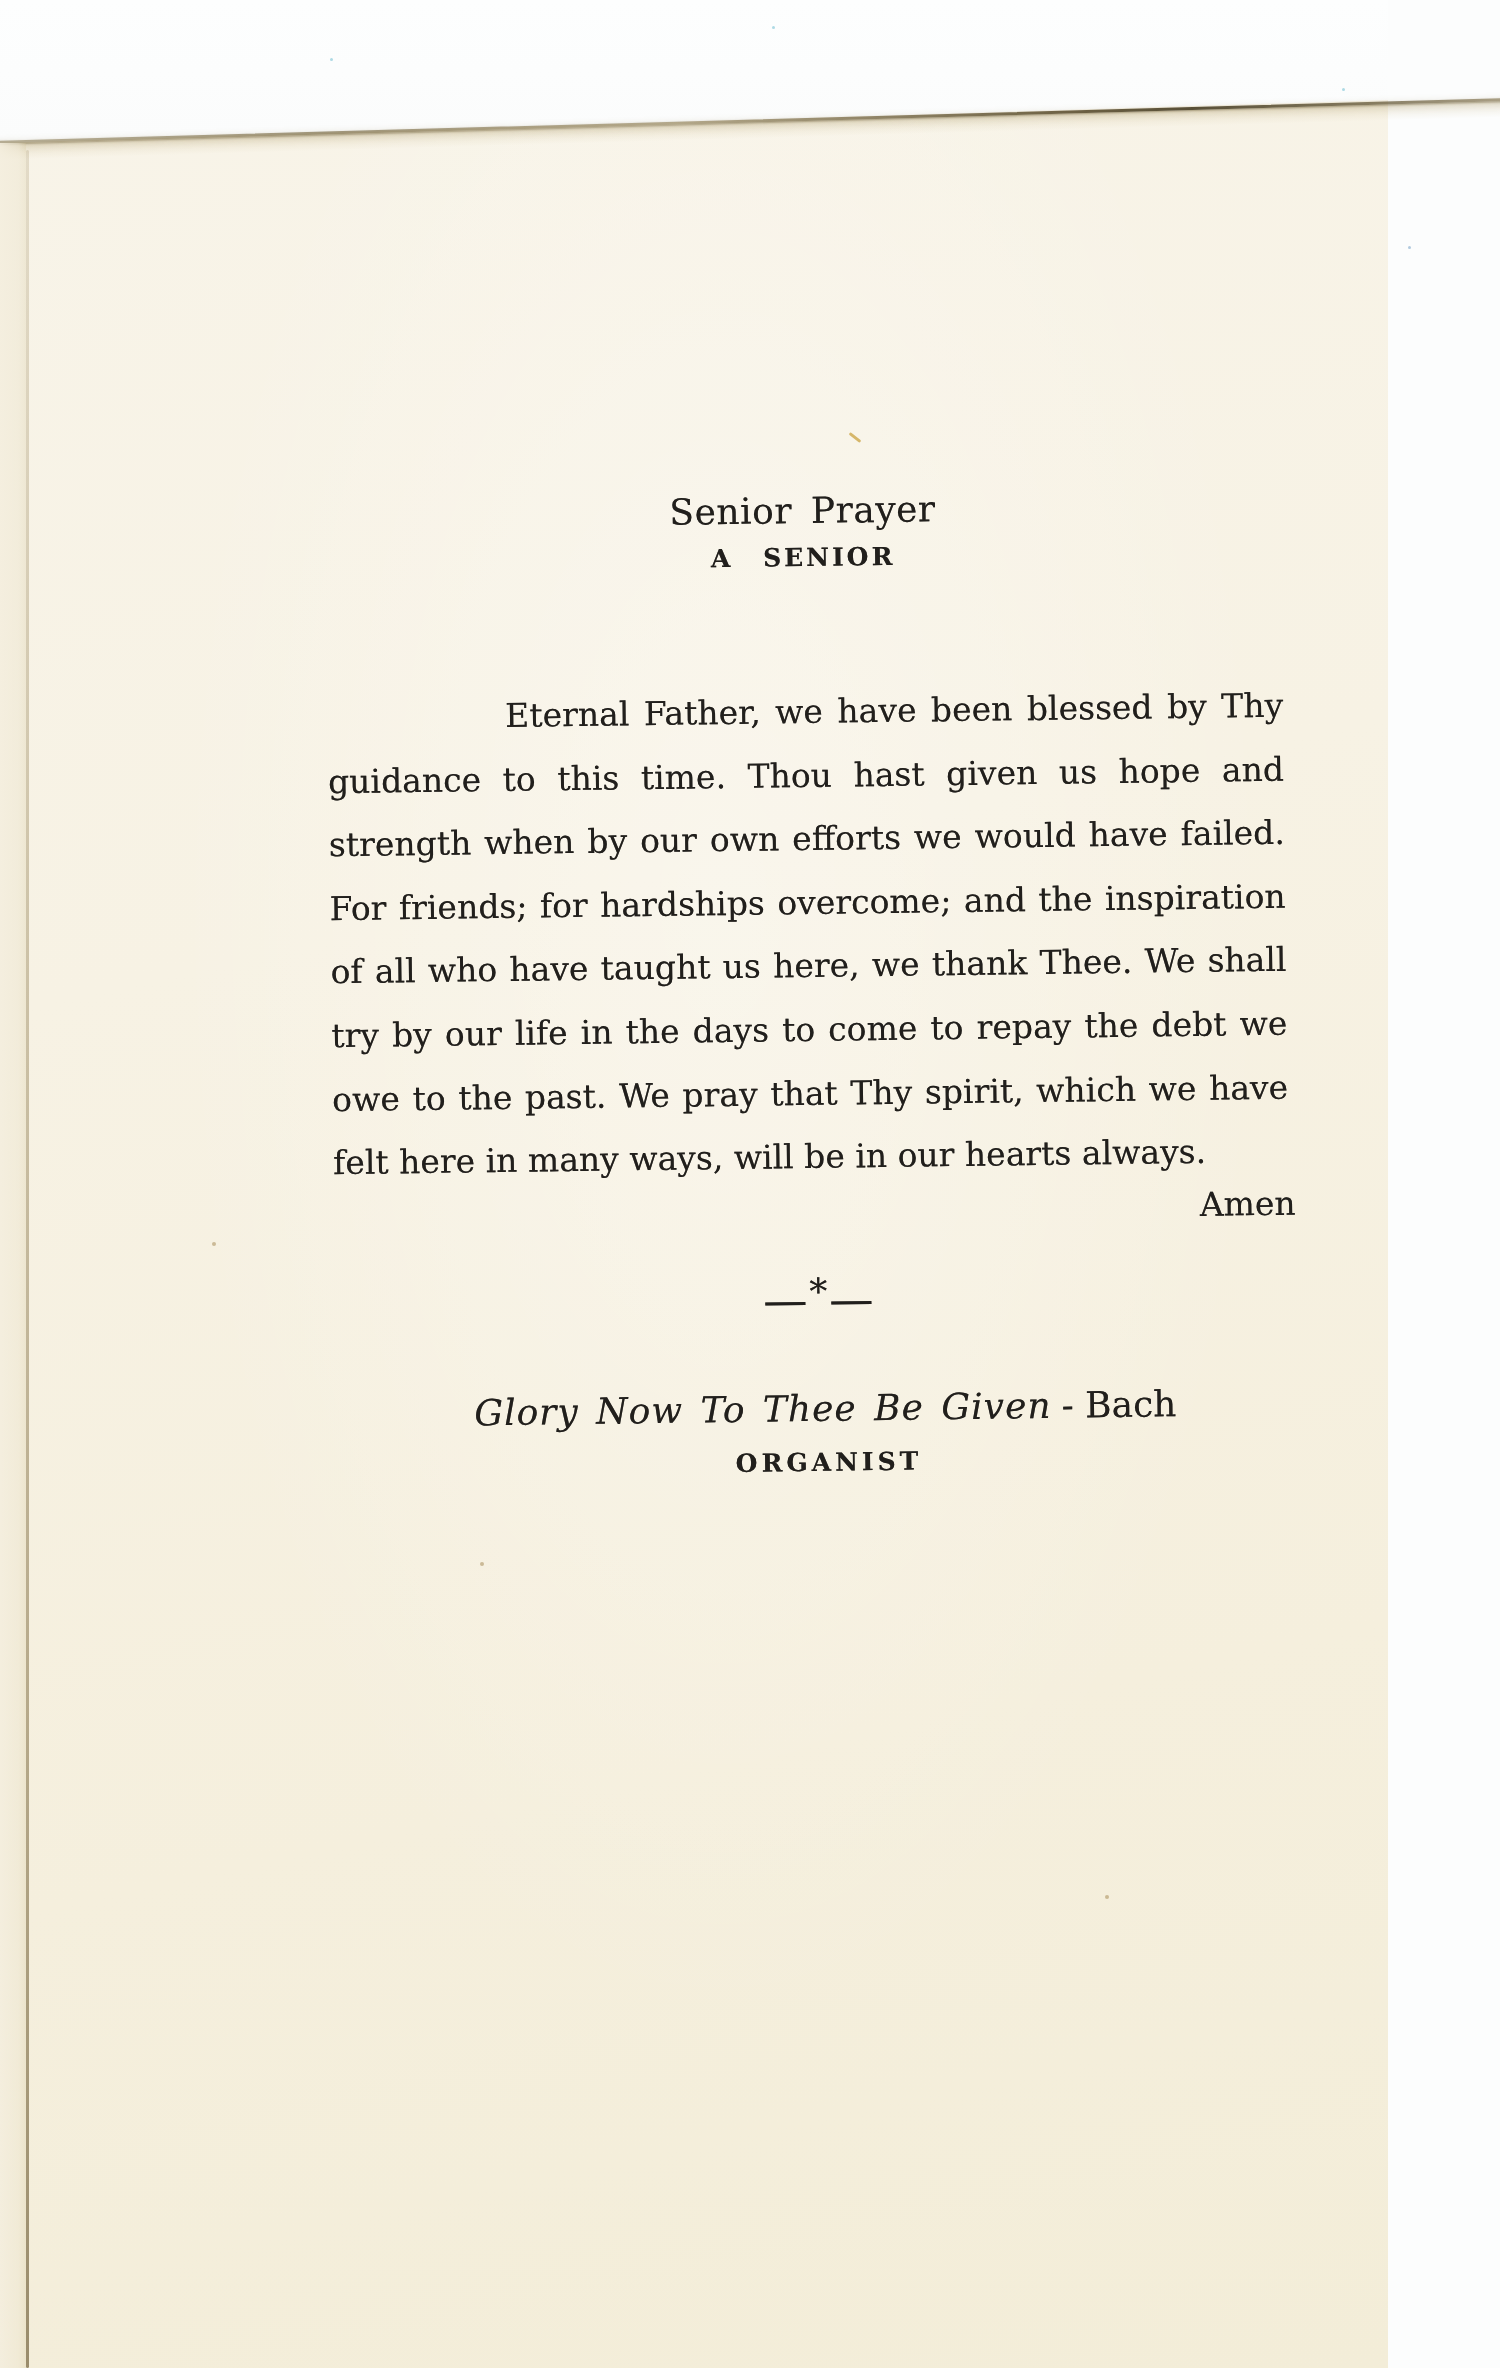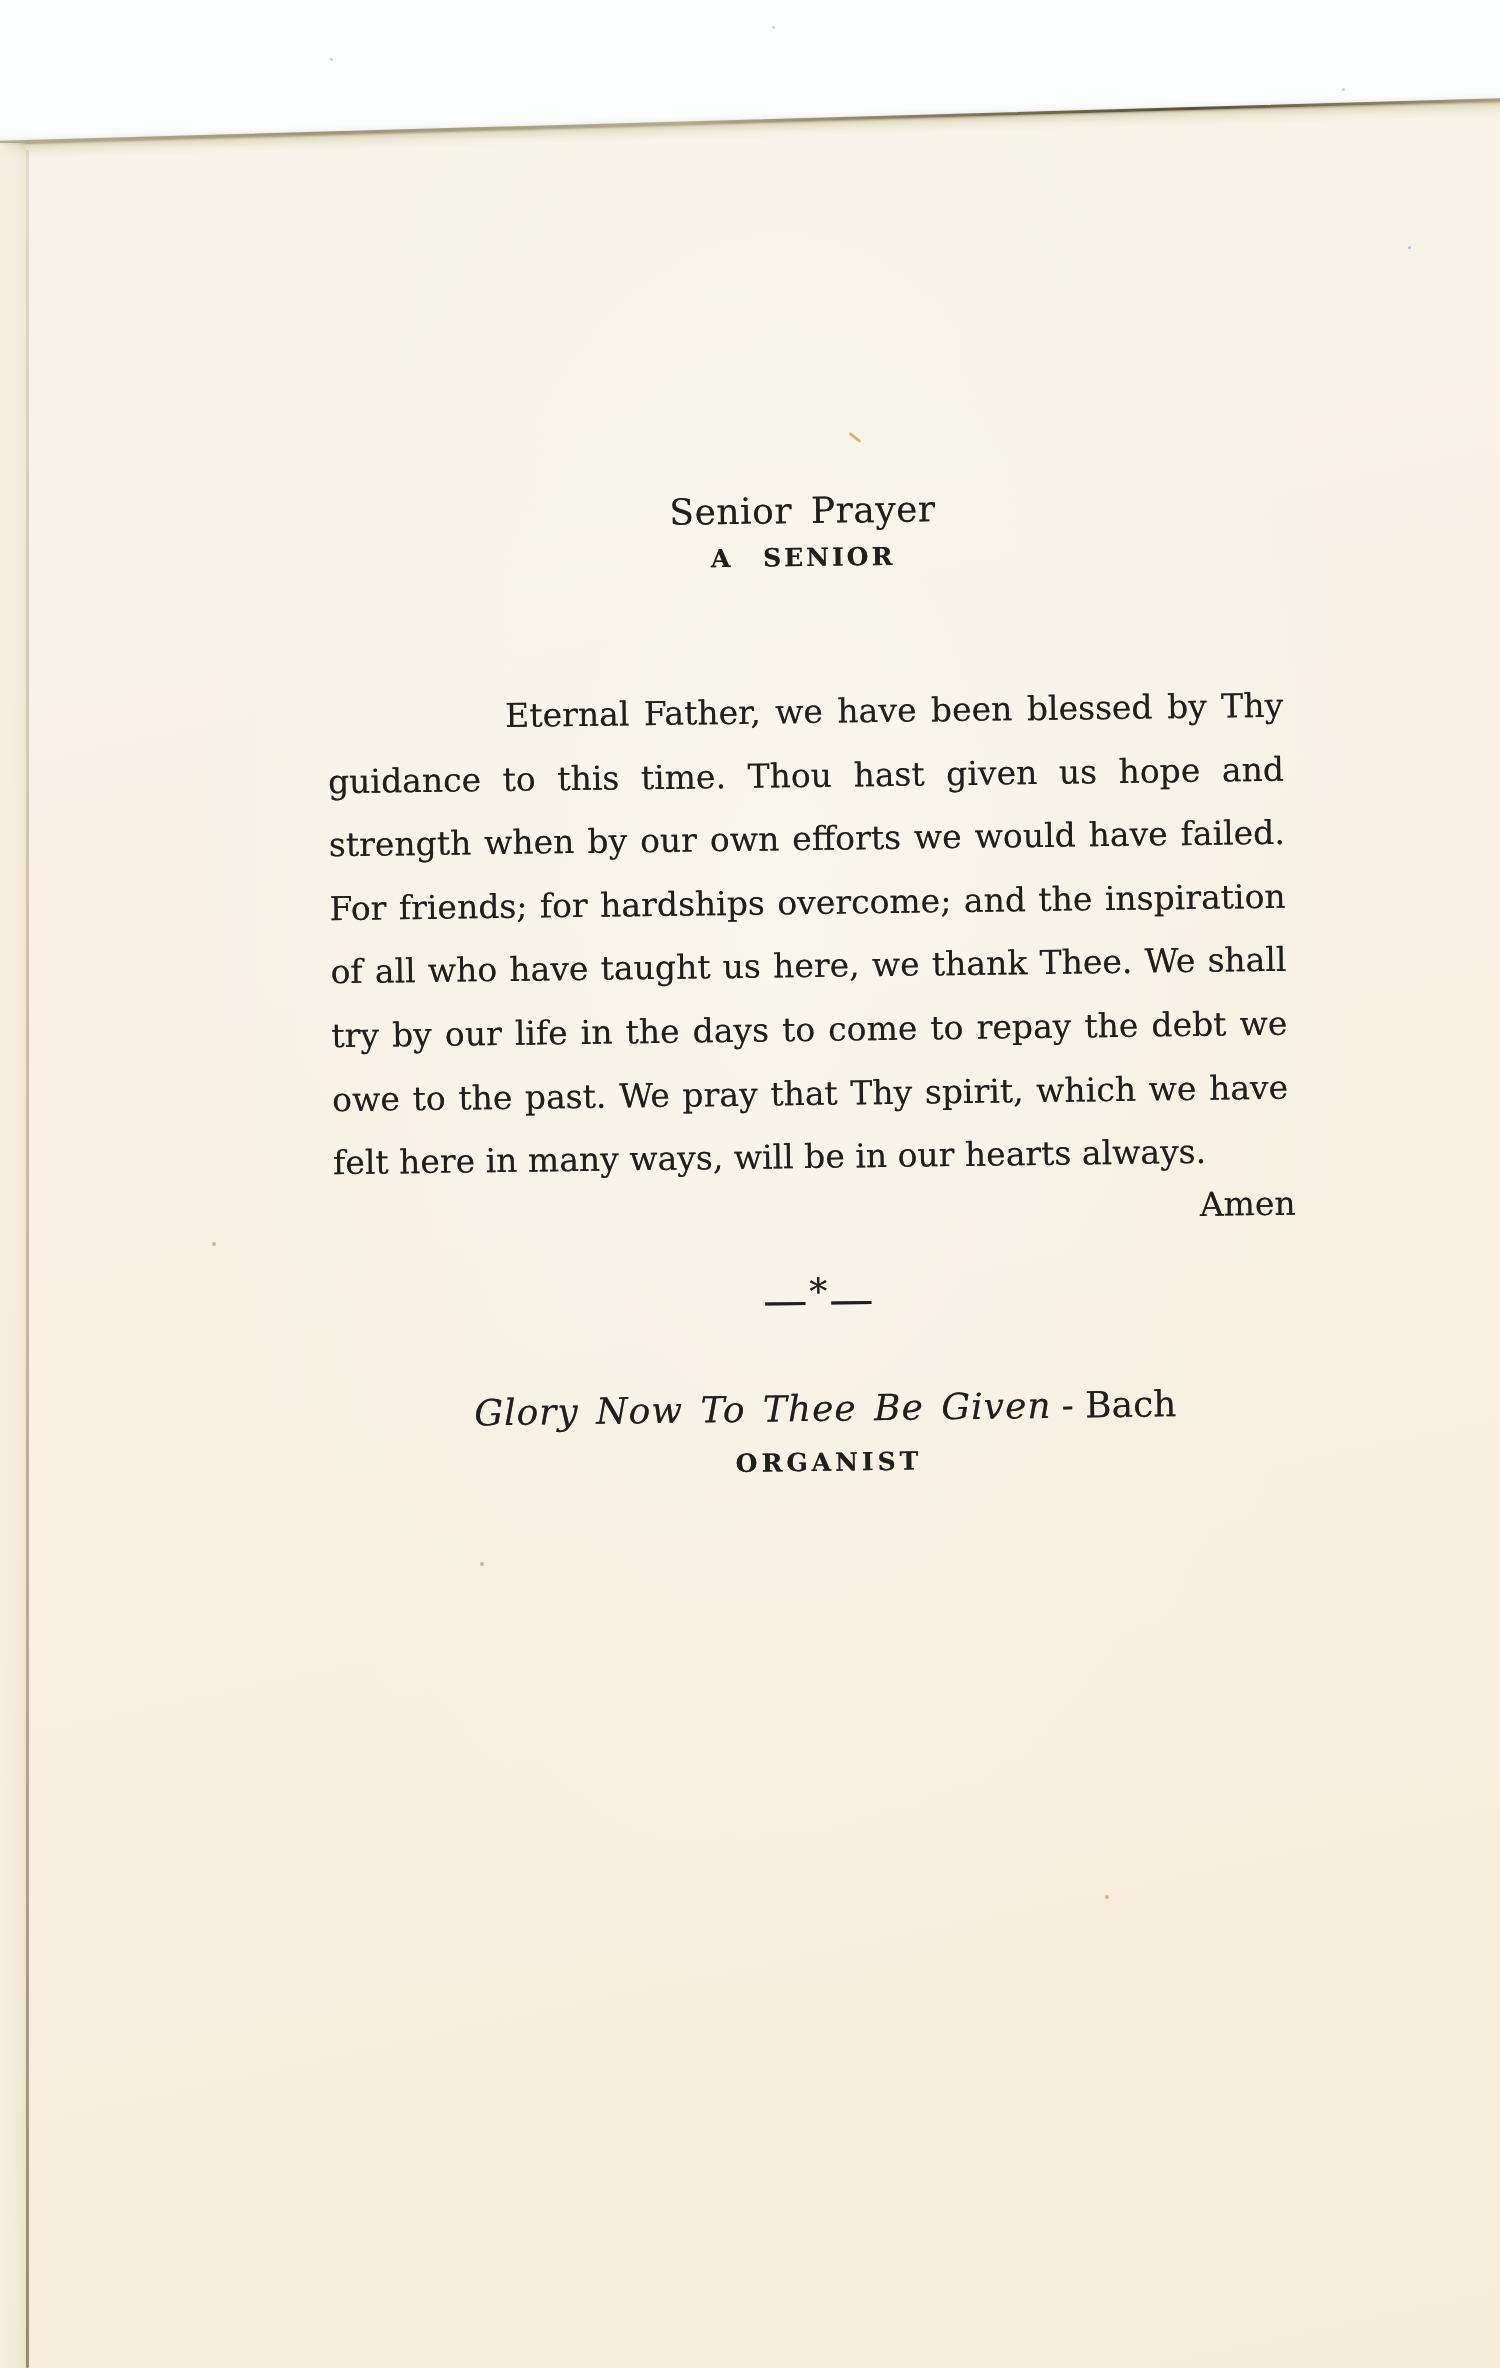--- a/index.html
+++ b/index.html
@@ -4,21 +4,21 @@
 <style>
   html, body {
     margin: 0; padding: 0;
     width: 1500px; height: 2368px;
     overflow: hidden;
     background: #fcfdfd;
     font-family: "DejaVu Serif", "Liberation Serif", serif;
   }
   .scan {
     position: relative;
-    width: 1500px; height: 2368px;
+    width: 1388px; height: 2368px;
     background: linear-gradient(180deg, #fdfefe 0%, #fbfcfc 6%, #fcfdfd 100%);
   }
   
   .paper {
     position: absolute; inset: 0;
     background:
       radial-gradient(ellipse at 52% 38%, rgba(255,255,255,0.30) 0%, rgba(255,255,255,0) 55%),
       linear-gradient(168deg, #f8f4e9 0%, #f7f2e4 38%, #f5efdd 72%, #f3edd8 100%);
     clip-path: polygon(0 143px, 100% 100px, 100% 100%, 0 100%);
   }

